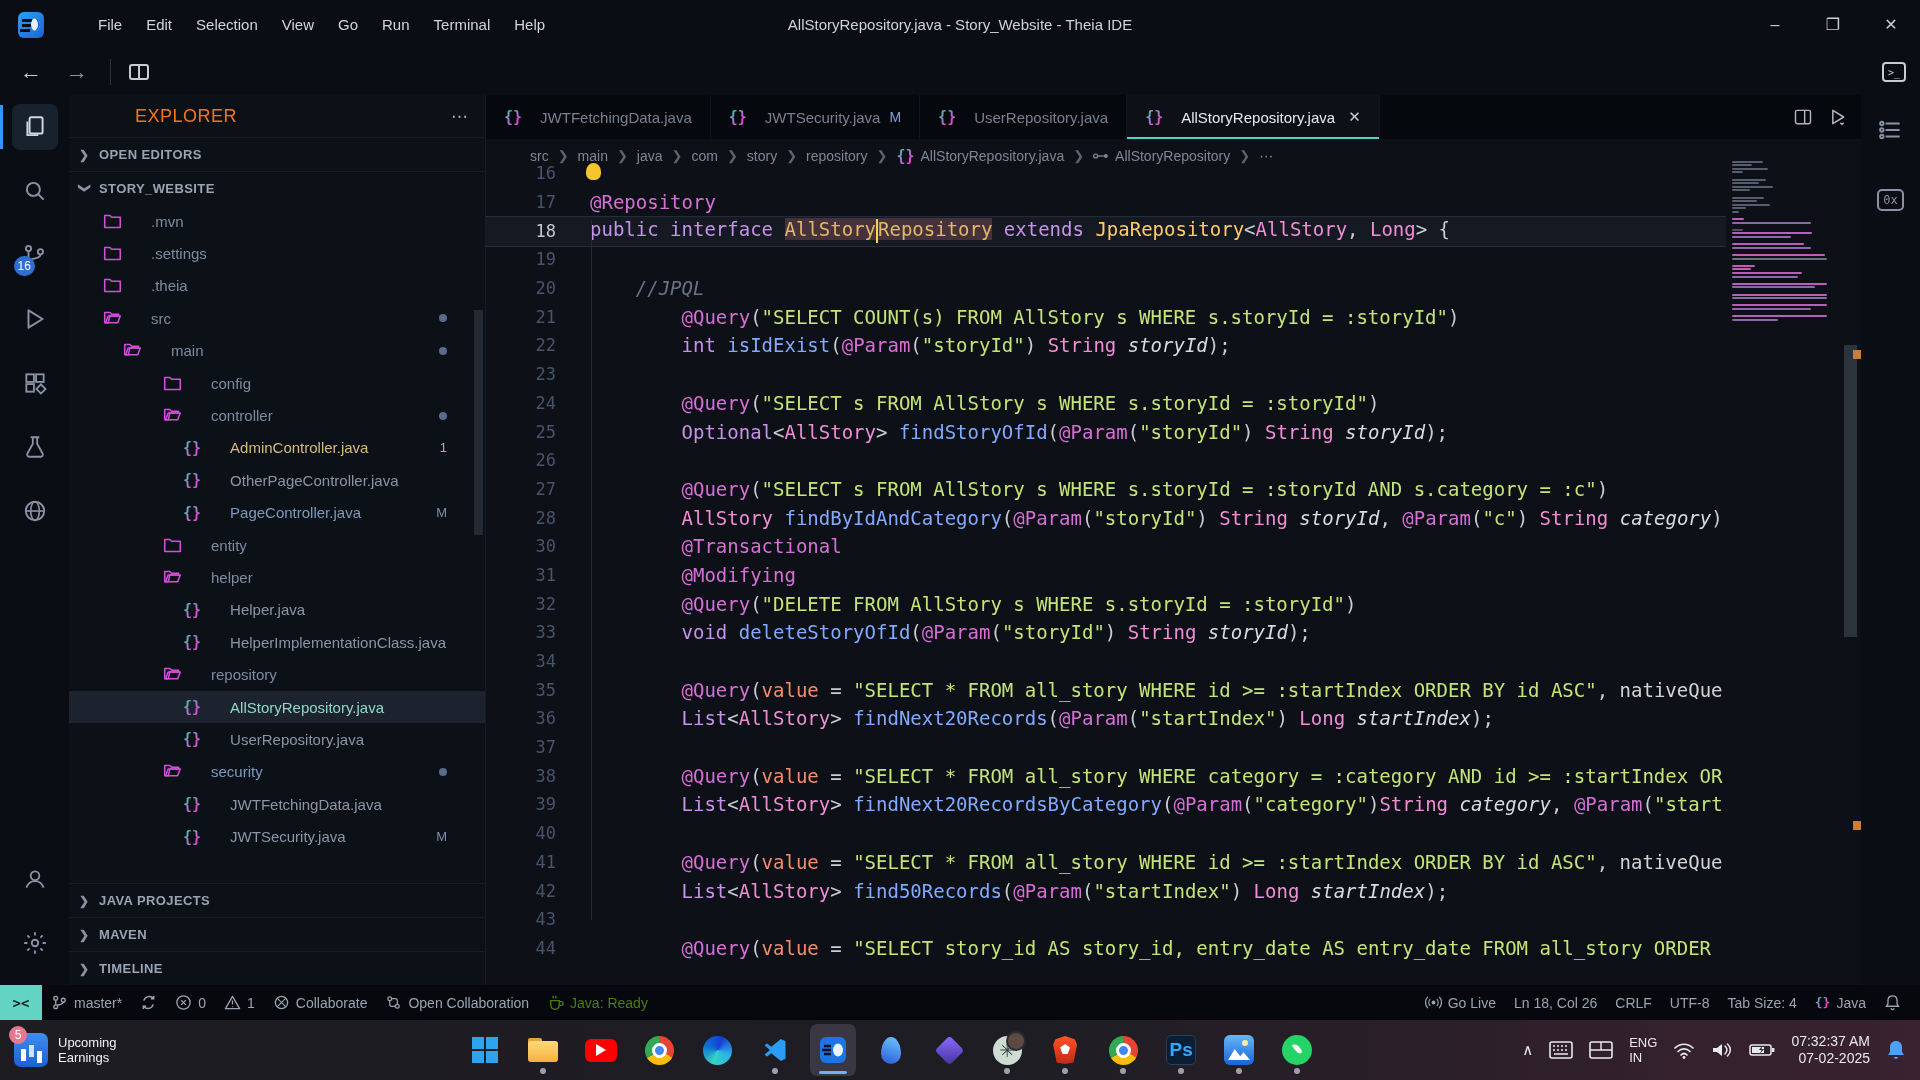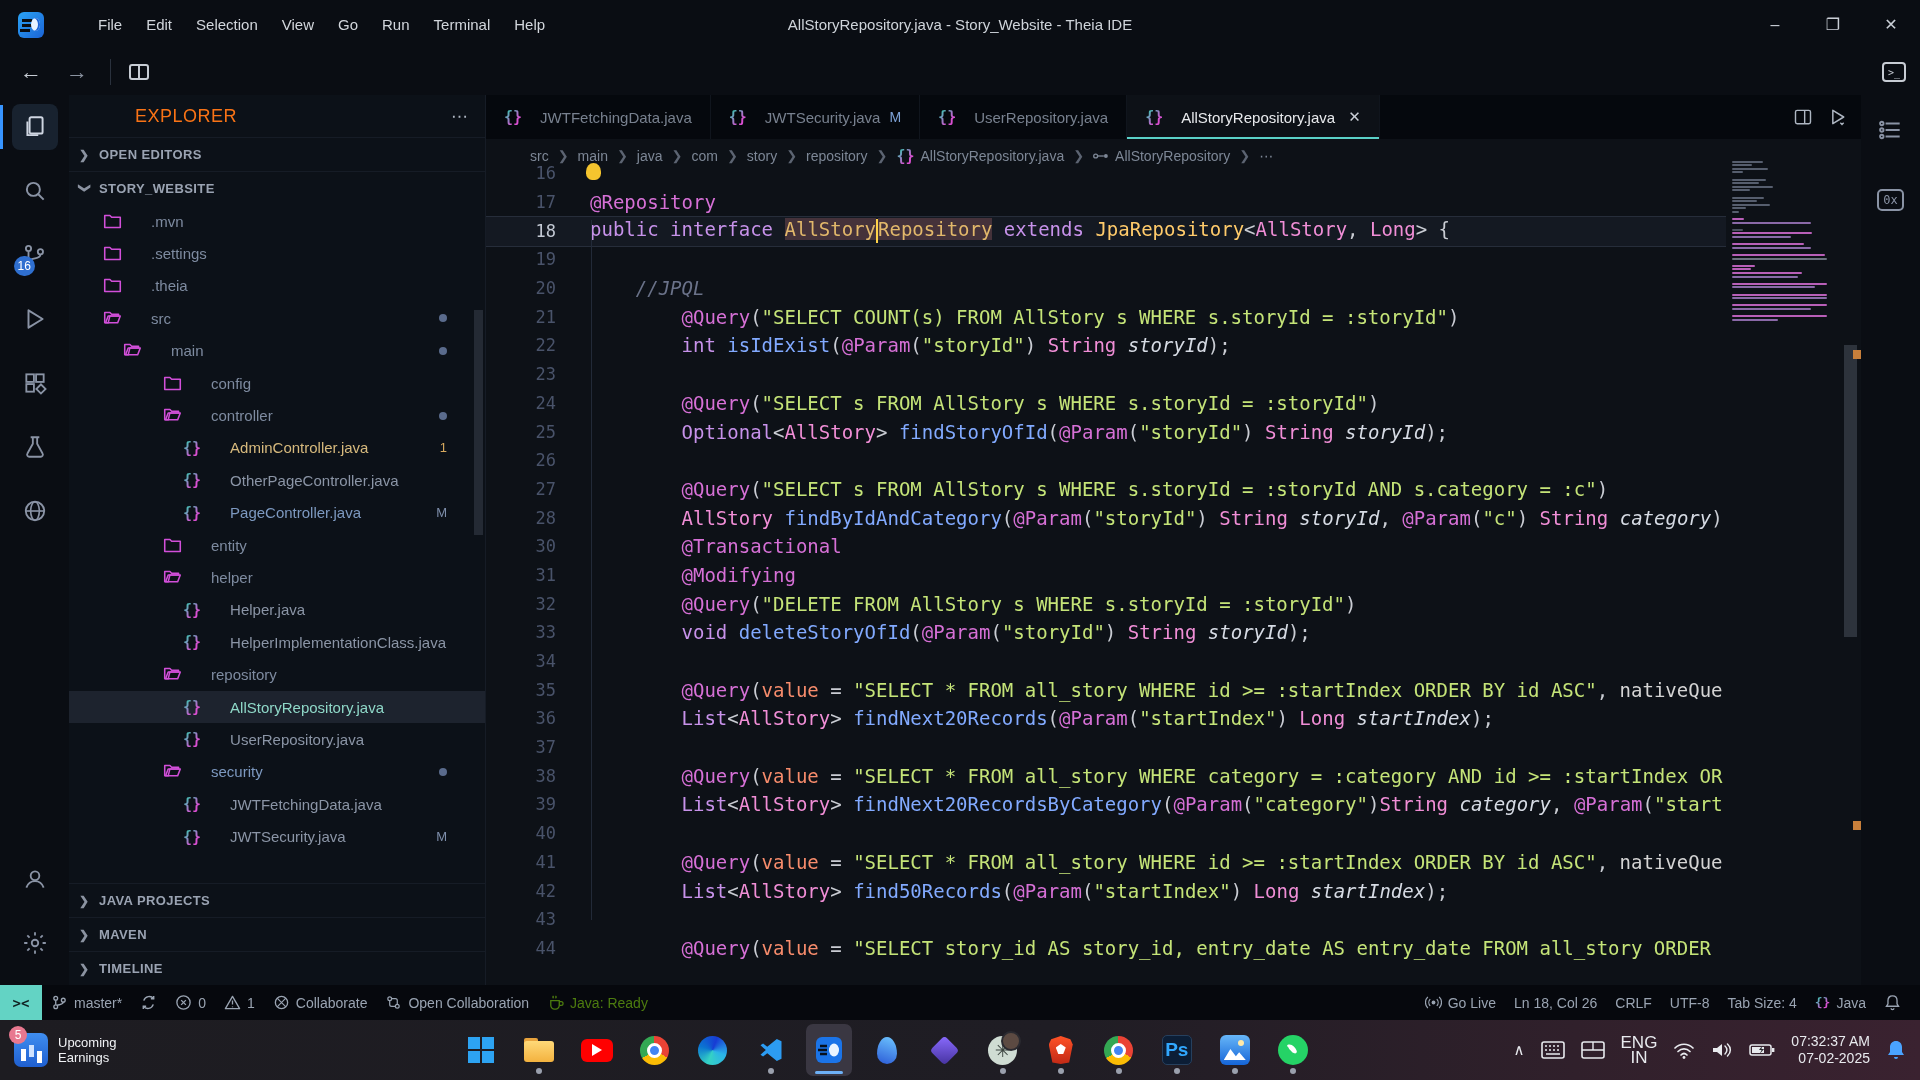--- a/index.html
+++ b/index.html
@@ -180,21 +180,21 @@
   .i-ps { width:30px; height:30px; border-radius:5px; background:#0c1e36; border:1px solid #26405e;
           color:#31a8ff; font-weight:bold; font-size:19px; display:flex; align-items:center; justify-content:center; }
   .i-photos { width:30px; height:30px; border-radius:6px; background:linear-gradient(180deg,#67b6f8,#1565d8); position:relative; }
   .i-photos::before { content:""; position:absolute; left:4px; bottom:5px; width:22px; height:11px; background:#fff;
           clip-path:polygon(0 100%,30% 0,55% 65%,70% 30%,100% 100%); }
   .i-photos::after { content:""; position:absolute; right:6px; top:5px; width:6px; height:6px; border-radius:50%; background:#ffe9a8; }
   .i-wa { width:30px; height:30px; border-radius:50%; background:#25d366; display:flex; align-items:center; justify-content:center; }
   .i-theia-sm { width:28px; height:28px; }
 
   #tray { display:flex; align-items:center; gap:16px; padding-right:14px; color:#e8eaee; }
-  #lang { font-size:17px; line-height:15px; text-align:center; }
+  #lang { font-size:13px; line-height:15px; text-align:left; }
   #clock { font-size:14px; line-height:17px; text-align:right; }
   .tray-glyph { font-size:15px; color:#e8eaee; }
 </style>
 </head>
 <body>
 
 <div id="titlebar">
   <div id="theia-logo"></div>
   <div id="menus">
       <div class="menu-item">File</div>

